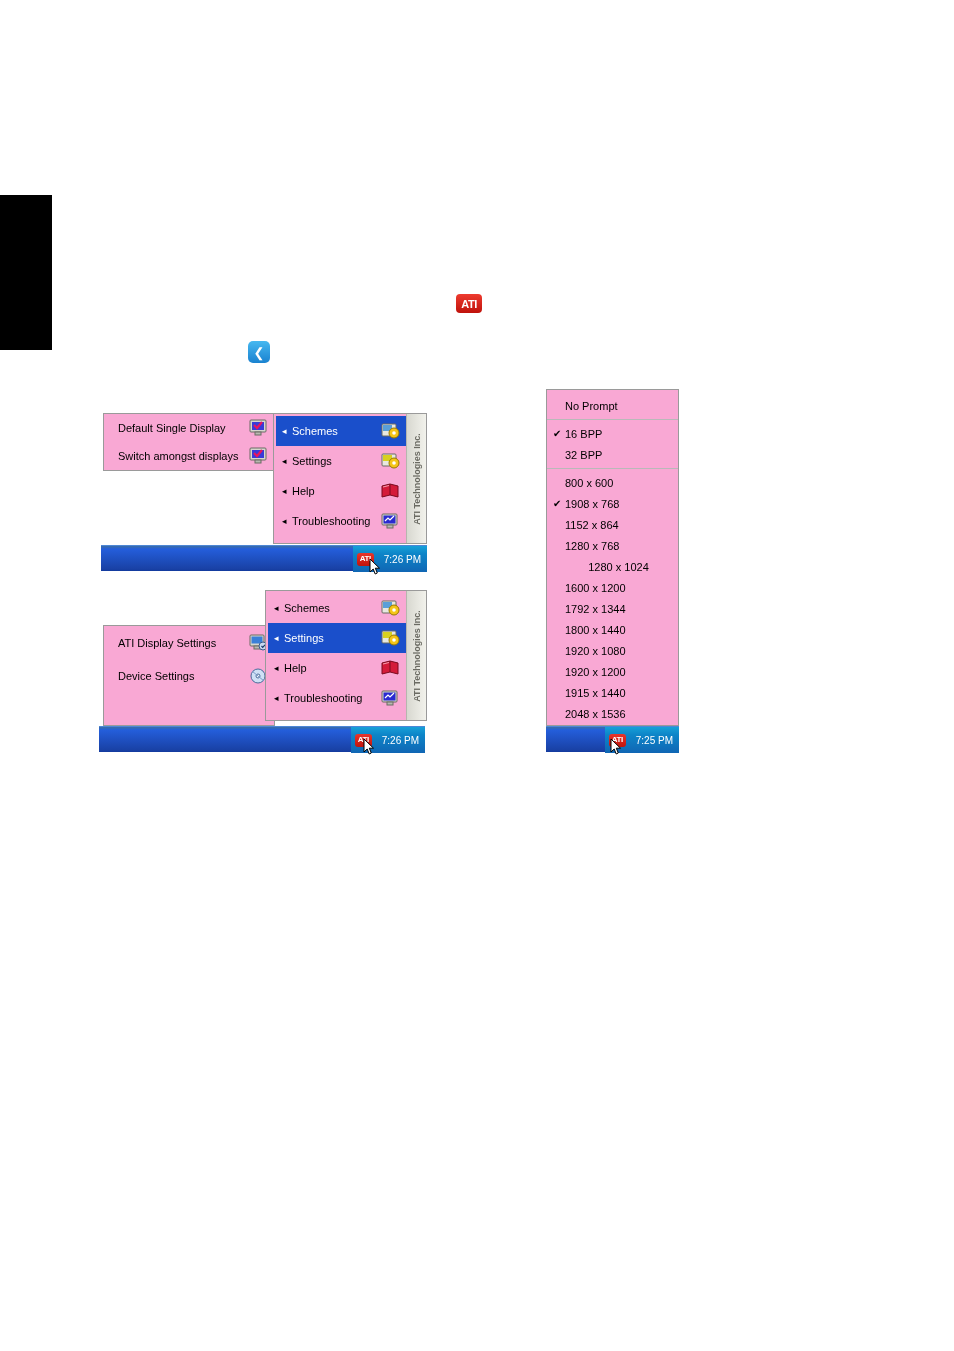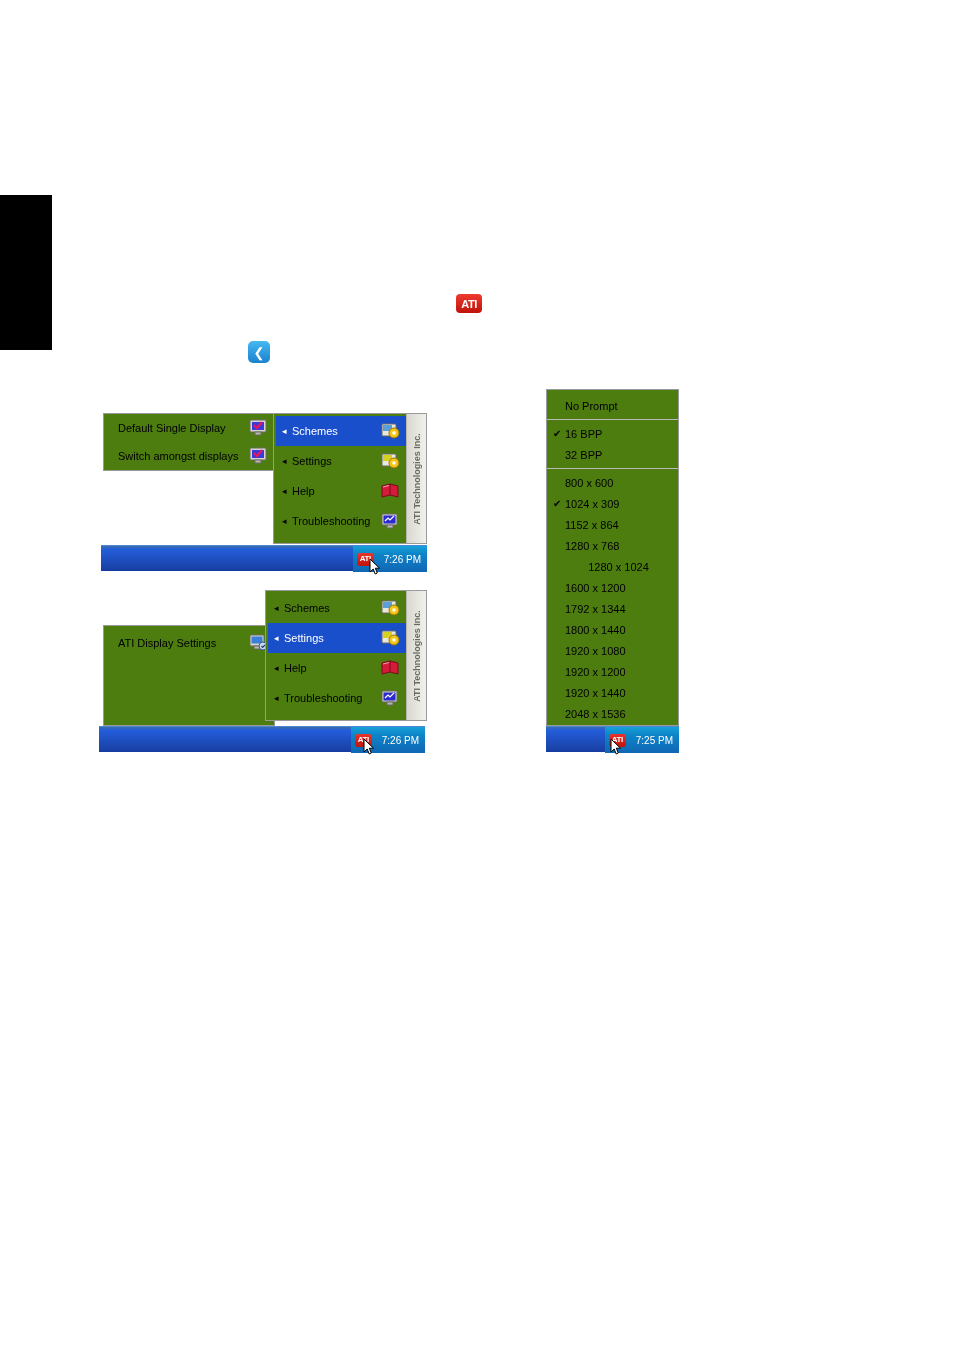--- a/index.html
+++ b/index.html
@@ -6,21 +6,21 @@
   body{
     width:954px;height:1351px;background:#ffffff;
     font-family:"Liberation Sans",sans-serif;
     position:relative;overflow:hidden;
   }
   .black-tab{
     position:absolute;left:0;top:195px;width:52px;height:155px;background:#000000;
   }
   
   .menu-box{
-    position:absolute;background:#4d7c0f;border:1px solid #9a9a9a;
+    position:absolute;background:#f9a8d4;border:1px solid #9a9a9a;
     box-sizing:border-box;
   }
   .menu-item{
     display:flex;align-items:center;box-sizing:border-box;
     font-size:11px;color:#000;padding:0 6px;position:relative;
   }
   .menu-item .arrow{
     width:10px;flex:0 0 10px;font-size:9px;color:#000;line-height:1;
   }
   .menu-item .lbl{flex:1 1 auto;white-space:nowrap;}
@@ -191,20 +191,30 @@
     <span class="icon-sq">
       <svg width="20" height="18" viewBox="0 0 20 18">
         <rect x="2" y="1" width="14" height="11" rx="1" fill="#d6d6ce" stroke="#6b6b63"></rect>
         <rect x="3.5" y="2.5" width="11" height="7" fill="#3a7fd8"></rect>
         <rect x="6" y="12" width="6" height="3" fill="#b8b8b0" stroke="#6b6b63"></rect>
         <circle cx="15" cy="12" r="4" fill="#c9d8f0" stroke="#3a5a8a"></circle>
         <path d="M13.5 12 l1.2 1.4 l2.3 -2.6" stroke="#1a3a6a" stroke-width="1.2" fill="none"></path>
       </svg>
     </span>
   </div>
+  <div class="menu-item" style="height:33px;padding-left:14px;">
+    <span class="lbl">Device Settings</span>
+    <span class="icon-sq">
+      <svg width="20" height="18" viewBox="0 0 20 18">
+        <ellipse cx="10" cy="9" rx="7" ry="7" fill="#cfe0f5" stroke="#4a6a9a"></ellipse>
+        <ellipse cx="10" cy="9" rx="2" ry="2" fill="#ffffff" stroke="#4a6a9a"></ellipse>
+        <path d="M4 4 L16 14" stroke="#7a9ac8" stroke-width="1"></path>
+      </svg>
+    </span>
+  </div>
 </div>
 
 <div class="menu-box" style="left:265px;top:590px;width:162px;height:131px;">
   <div class="menu-item" style="height:30px;margin:2px 20px 0 2px;">
     <span class="arrow">◂</span>
     <span class="lbl">Schemes</span>
     <span class="icon-sq">
       <svg width="20" height="18" viewBox="0 0 20 18">
         <rect x="2" y="2" width="14" height="12" rx="1" fill="#e8e8e0" stroke="#6b6b63"></rect>
         <rect x="3" y="3" width="9" height="6" fill="#5a9fd8"></rect>
@@ -282,21 +292,21 @@
     <span class="lbl">32 BPP</span>
   </div>
   <div class="sep" style="margin-top:3px;"></div>
 
   <div class="menu-item" style="height:21px;margin-top:3px;">
     <span class="check"></span>
     <span class="lbl">800 x 600</span>
   </div>
   <div class="menu-item" style="height:21px;">
     <span class="check">✔</span>
-    <span class="lbl">1024 x 309</span>
+    <span class="lbl">1908 x 768</span>
   </div>
   <div class="menu-item" style="height:21px;">
     <span class="check"></span>
     <span class="lbl">1152 x 864</span>
   </div>
   <div class="menu-item" style="height:21px;">
     <span class="check"></span>
     <span class="lbl">1280 x 768</span>
   </div>
   <div class="menu-item" style="height:21px;text-align:center;">
@@ -318,21 +328,21 @@
   <div class="menu-item" style="height:21px;">
     <span class="check"></span>
     <span class="lbl">1920 x 1080</span>
   </div>
   <div class="menu-item" style="height:21px;">
     <span class="check"></span>
     <span class="lbl">1920 x 1200</span>
   </div>
   <div class="menu-item" style="height:21px;">
     <span class="check"></span>
-    <span class="lbl">1920 x 1440</span>
+    <span class="lbl">1915 x 1440</span>
   </div>
   <div class="menu-item" style="height:21px;">
     <span class="check"></span>
     <span class="lbl">2048 x 1536</span>
   </div>
 </div>
 
 <div class="taskbar" style="left:546px;top:726px;width:133px;">
   <div class="tray">
     <span class="ati-chip">ATI</span>

